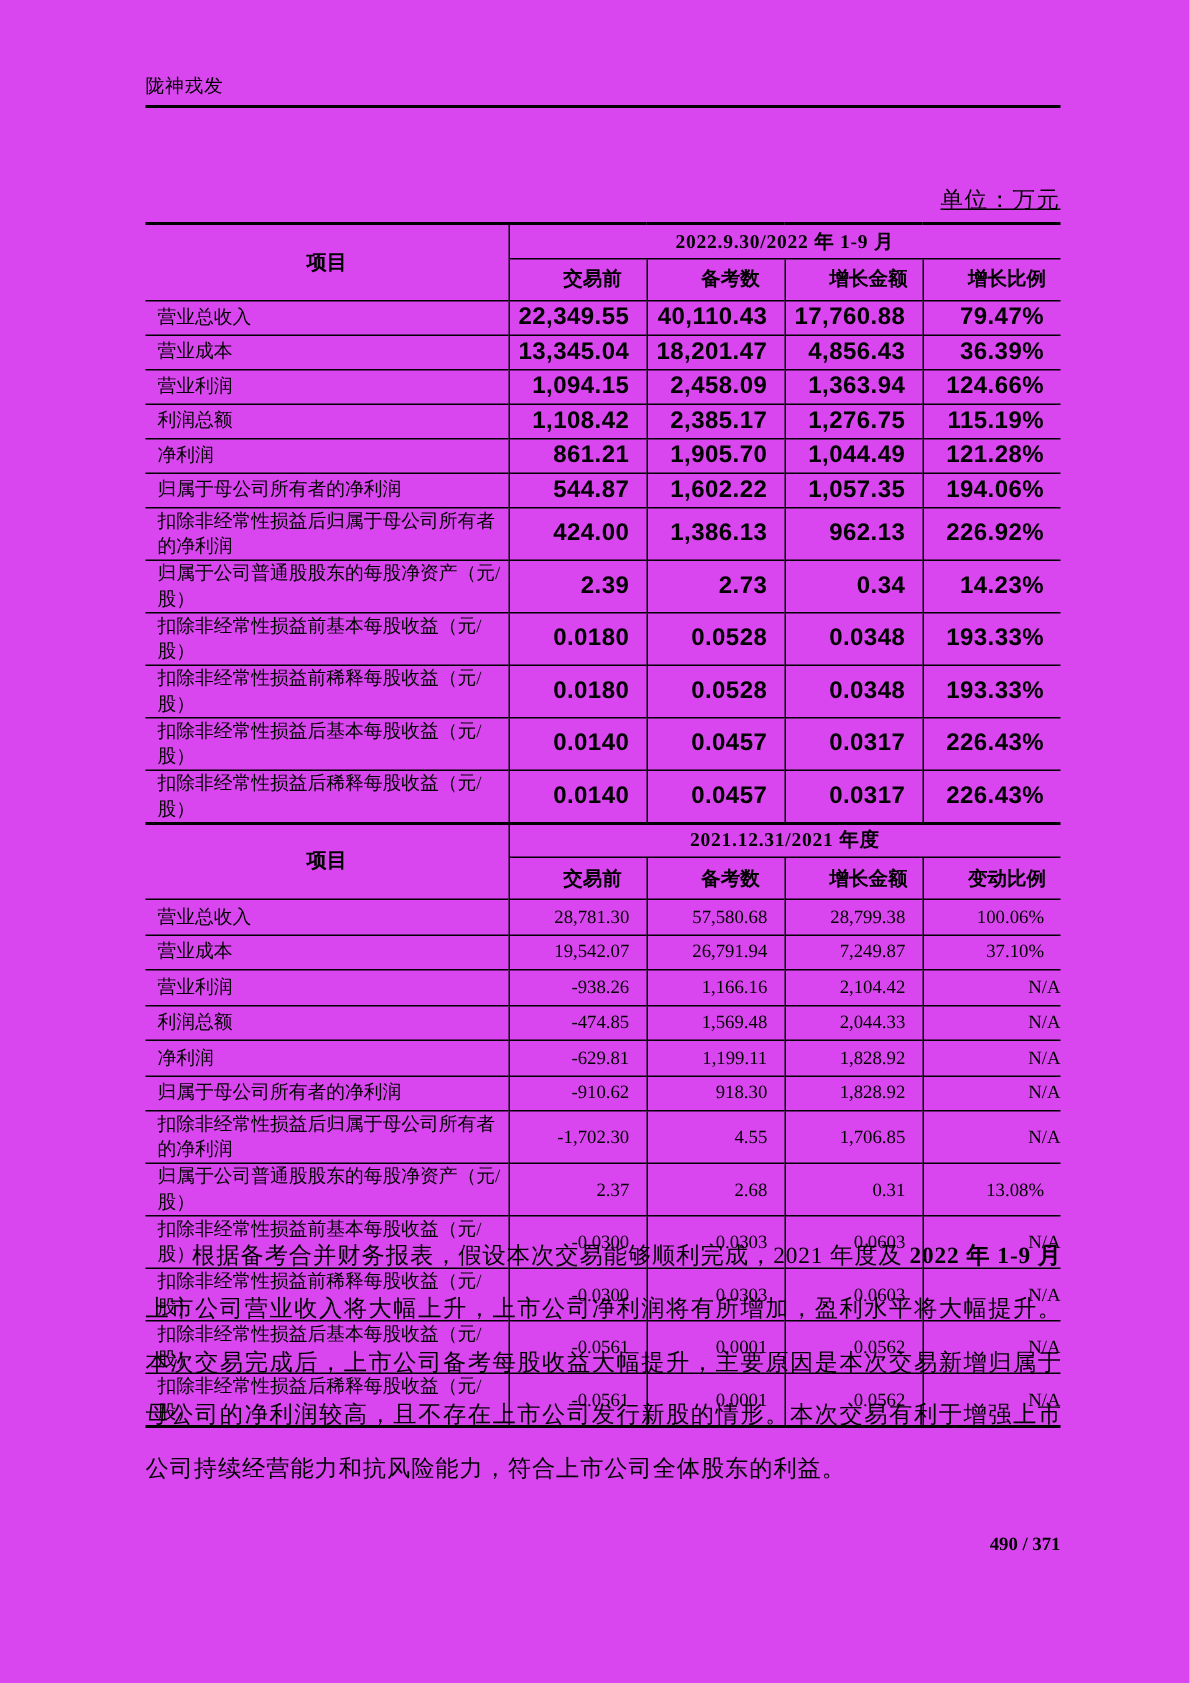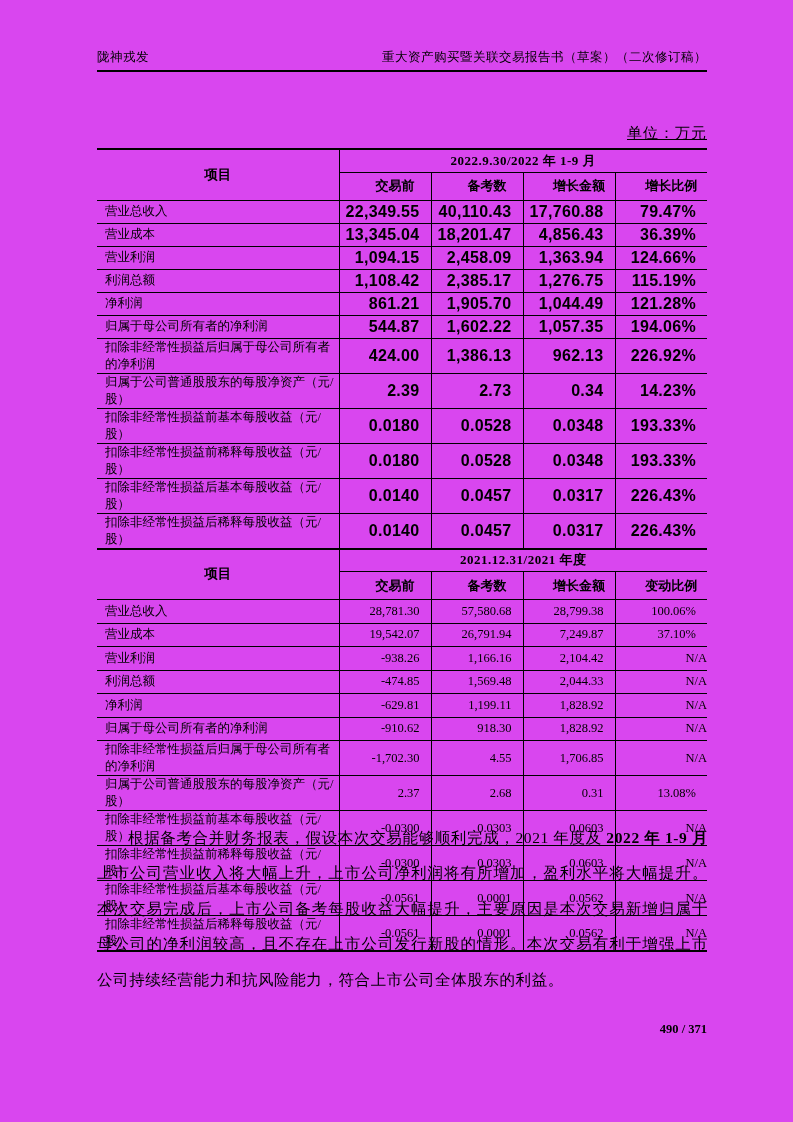--- a/index.html
+++ b/index.html
@@ -80,21 +80,20 @@
     font-size: 12.5px; font-weight: bold;
   }
 </style>
 </head>
 <body>
 
 <div class="page">
 
   <div class="doc-header">
     <span>陇神戎发</span>
-    <span>重大资产购买暨关联交易报告书（草案）（二次修订稿）</span>
   </div>
 
 
   <div class="unit-note">单位：万元</div>
 
   <table class="fin">
     <colgroup>
       <col style="width:242px">
       <col style="width:92px">
       <col style="width:92px">

